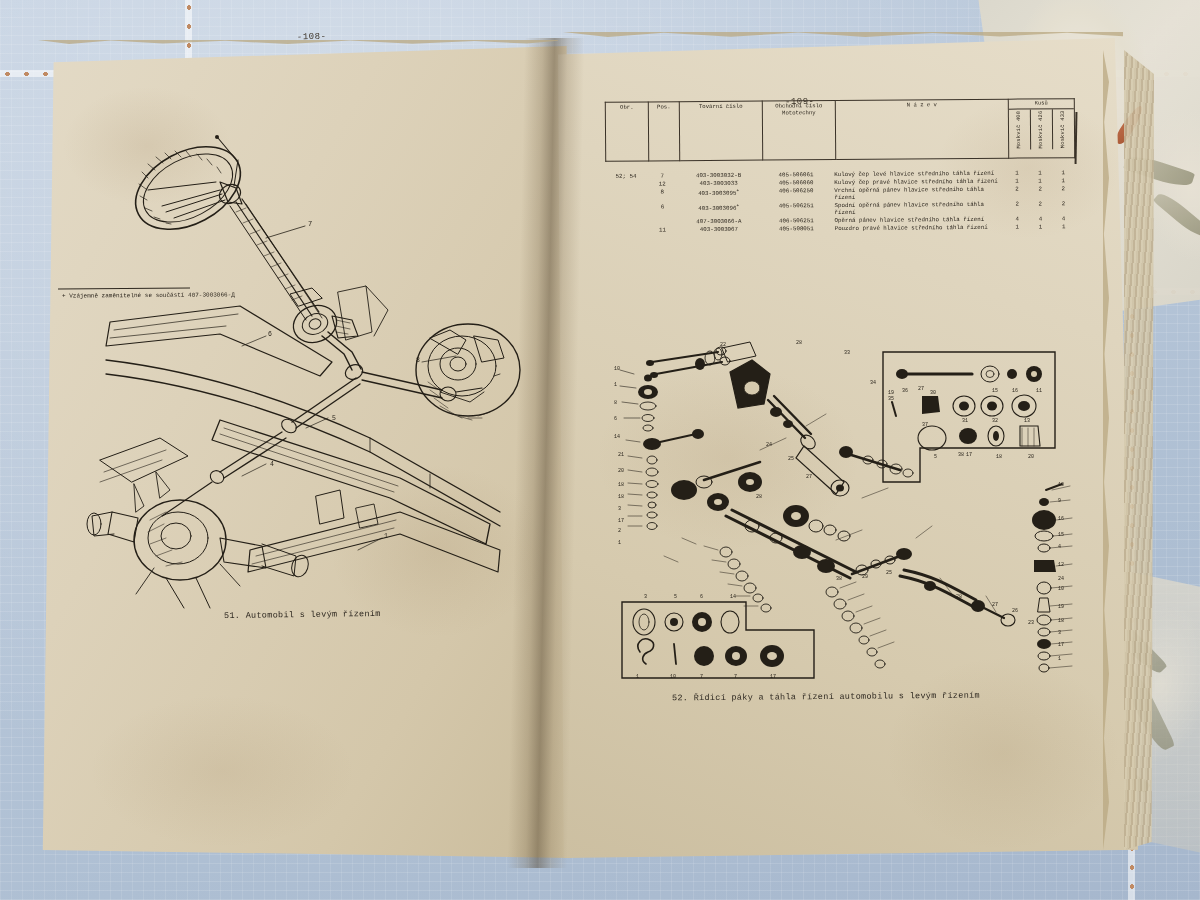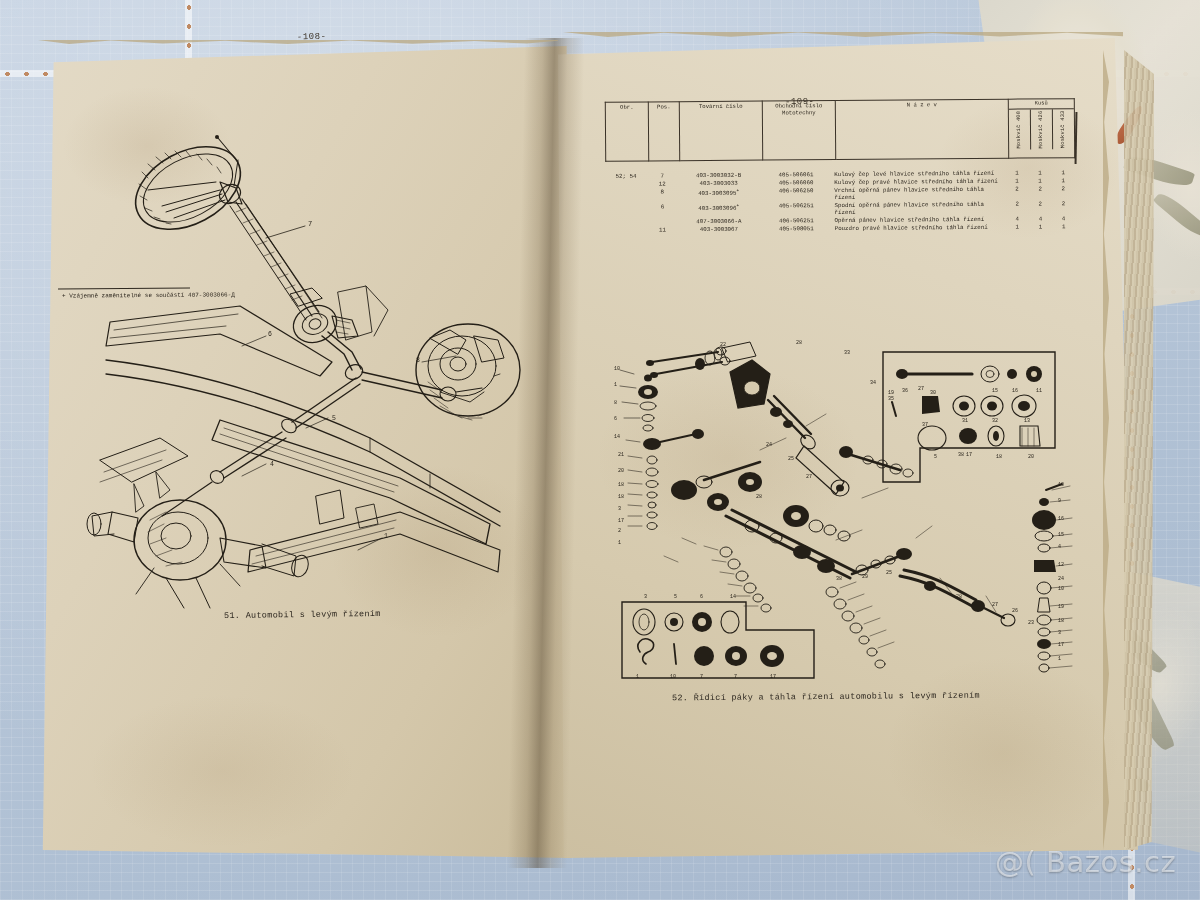--- a/index.html
+++ b/index.html
@@ -915,15 +915,14 @@
           <text x="428" y="294">23</text>
         <text x="236" y="250">38</text>
           <text x="262" y="248">29</text>
         <text x="286" y="244">25</text>
       </g>
     </svg>
   </div>
 
   <div class="caption" style="left:672px; top:692px; transform:rotate(-0.5deg);">52.  Řídicí páky a táhla řízení automobilu s levým řízením</div>
 
-  <div class="watermark">@( Bazos.cz</div>
 
 </div>
 
 </body></html>

